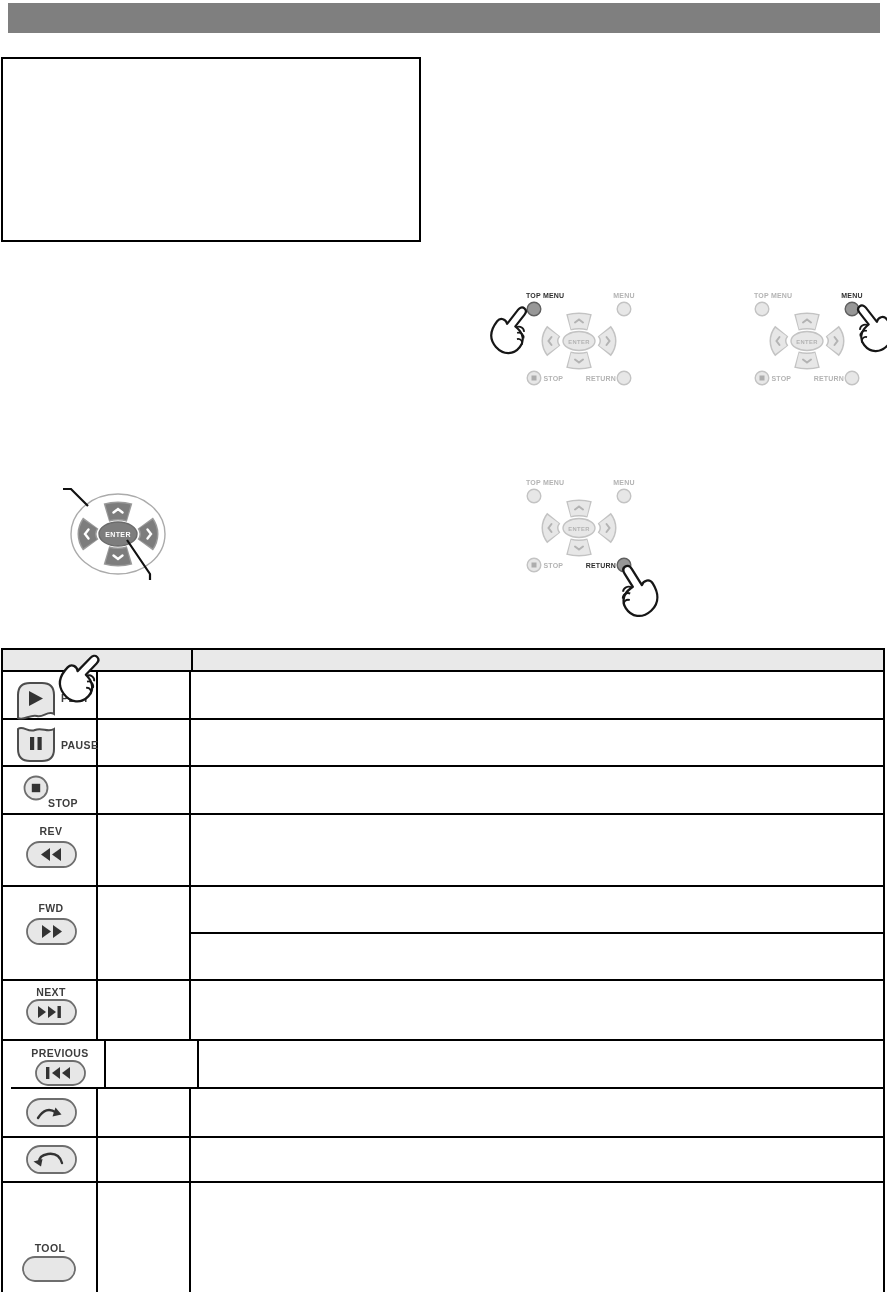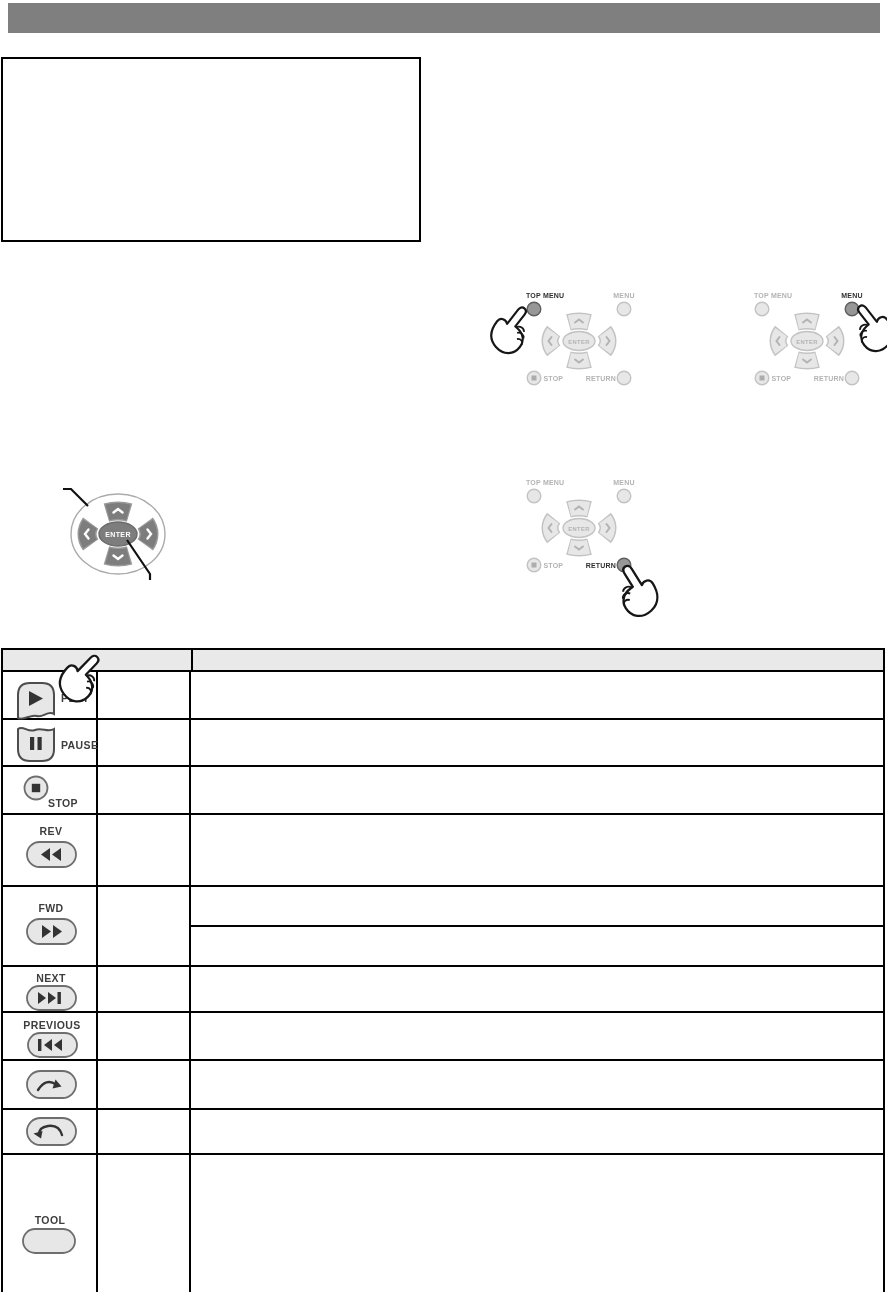--- a/index.html
+++ b/index.html
@@ -238,53 +238,53 @@
           <path class="glyph" d="M27,26 L18,32.5 L27,39 Z"></path>
           <path class="glyph" d="M38,26 L29,32.5 L38,39 Z"></path>
         </svg>
       </div>
       <div class="c2"></div>
       <div class="c3">
         <div class="sub"></div>
       </div>
     </div>
 
-    <div class="trow" style="height:80px;">
+    <div class="trow" style="height:94px;">
       <div class="c1">
         <svg class="icon" style="left:20px;top:12px;" width="60" height="50" viewBox="0 0 60 50">
           <text class="btn-lab" x="28" y="13" text-anchor="middle">FWD</text>
           <rect class="btn-oval" x="4" y="20" width="49" height="25" rx="12.5"></rect>
           <path class="glyph" d="M19,26 L28,32.5 L19,39 Z"></path>
           <path class="glyph" d="M30,26 L39,32.5 L30,39 Z"></path>
         </svg>
       </div>
       <div class="c2"></div>
       <div class="c3">
         <div class="sub split"></div>
         <div class="sub"></div>
       </div>
     </div>
 
-    <div class="trow" style="height:46px;">
+    <div class="trow" style="height:60px;">
       <div class="c1">
         <svg class="icon" style="left:20px;top:4px;" width="60" height="42" viewBox="0 0 60 42">
           <text class="btn-lab" x="28" y="11" text-anchor="middle">NEXT</text>
           <rect class="btn-oval" x="4" y="15" width="49" height="24" rx="12"></rect>
           <path class="glyph" d="M15,21 L23,27 L15,33 Z"></path>
           <path class="glyph" d="M25,21 L33,27 L25,33 Z"></path>
           <rect class="glyph" x="34.5" y="21" width="3.4" height="12"></rect>
         </svg>
       </div>
       <div class="c2"></div>
       <div class="c3">
         <div class="sub"></div>
       </div>
     </div>
 
-    <div class="trow" style="height:48px;">
+    <div class="trow" style="height:48px;margin-left:8px;">
       <div class="c1">
         <svg class="icon" style="left:6px;top:4px;" width="88" height="44" viewBox="0 0 88 44">
           <text class="btn-lab" x="43" y="12" text-anchor="middle">PREVIOUS</text>
           <rect class="btn-oval" x="19" y="16" width="49" height="24" rx="12"></rect>
           <rect class="glyph" x="29" y="22" width="3.4" height="12"></rect>
           <path class="glyph" d="M43,22 L35,28 L43,34 Z"></path>
           <path class="glyph" d="M53,22 L45,28 L53,34 Z"></path>
         </svg>
       </div>
       <div class="c2"></div>

